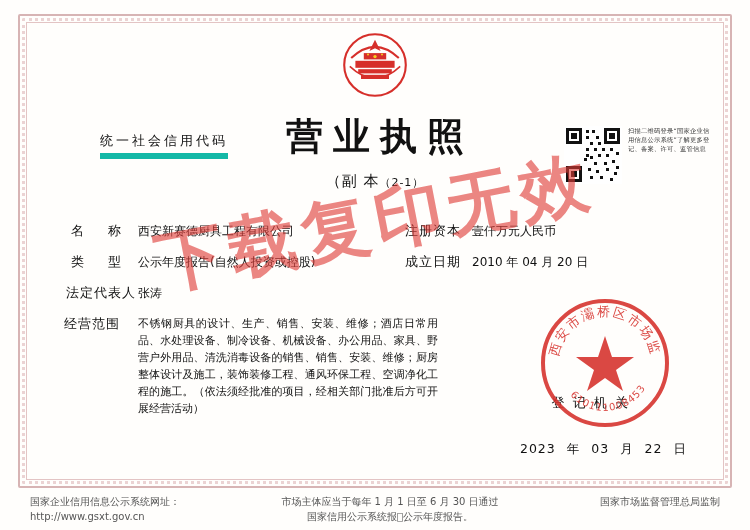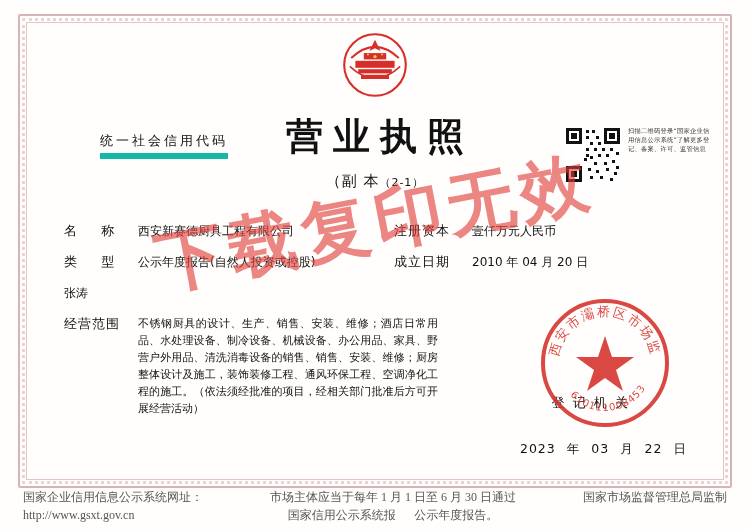--- a/index.html
+++ b/index.html
@@ -111,20 +111,21 @@
   
   .fields{
     position:absolute;
     left:64px;top:222px;
     width:630px;
     z-index:3;
   }
   .row{
     display:flex;
     margin-bottom:13px;
+    text-align:center;
   }
   .col-left{
     width:330px;
     display:flex;
   }
   .col-right{
     flex:1;
     display:flex;
   }
   .flabel{
@@ -210,26 +211,25 @@
     pointer-events:none;
     margin-top:-42px;
   }
   
   .footer{
     position:absolute;
     left:0;right:0;bottom:6px;
     display:flex;
     justify-content:space-between;
     align-items:flex-start;
-    padding:0 23px;
-    font-size:12px;
+    padding:0 30px;
+    font-size:10px;
     color:#555;
     line-height:1.5;
     z-index:3;
-    font-family:Liberation Serif, serif;
   }
   .footer .mid{text-align:center;}
   .footer .right{text-align:center;}
 </style>
 </head>
 <body>
 
 <div class="license">
 
   <div class="border-outer"></div>
@@ -331,20 +331,21 @@
         <div class="fvalue">公示年度报告(自然人投资或控股)</div>
       </div>
       <div class="col-right">
         <div class="label-right">成立日期</div>
         <div class="fvalue">2010 年 04 月 20 日</div>
       </div>
     </div>
 
     <div class="row">
       <div class="col-left">
+        <div class="flabel w4b">法定代表人</div>
         <div class="fvalue">张涛</div>
       </div>
     </div>
 
     <div class="scope-row">
       <div class="scope-label">经营范围</div>
       <div class="scope-text">不锈钢厨具的设计、生产、销售、安装、维修；酒店日常用品、水处理设备、制冷设备、机械设备、办公用品、家具、野营户外用品、清洗消毒设备的销售、销售、安装、维修；厨房整体设计及施工，装饰装修工程、通风环保工程、空调净化工程的施工。（依法须经批准的项目，经相关部门批准后方可开展经营活动）</div>
     </div>
 
   </div>

